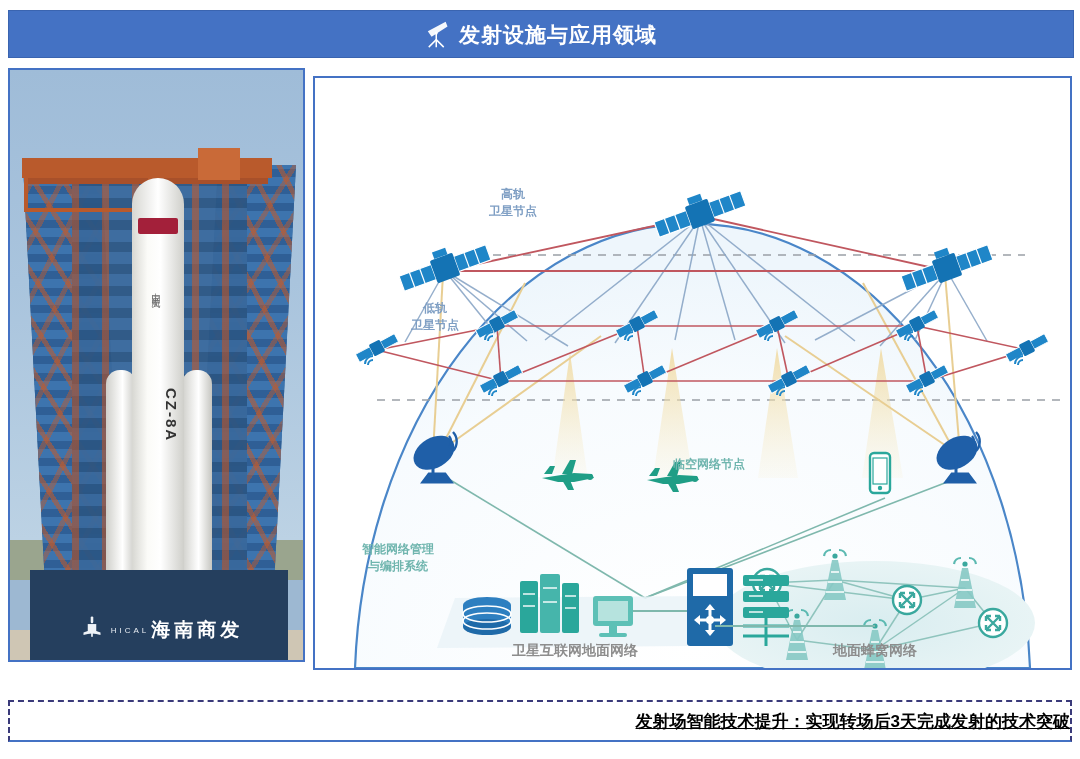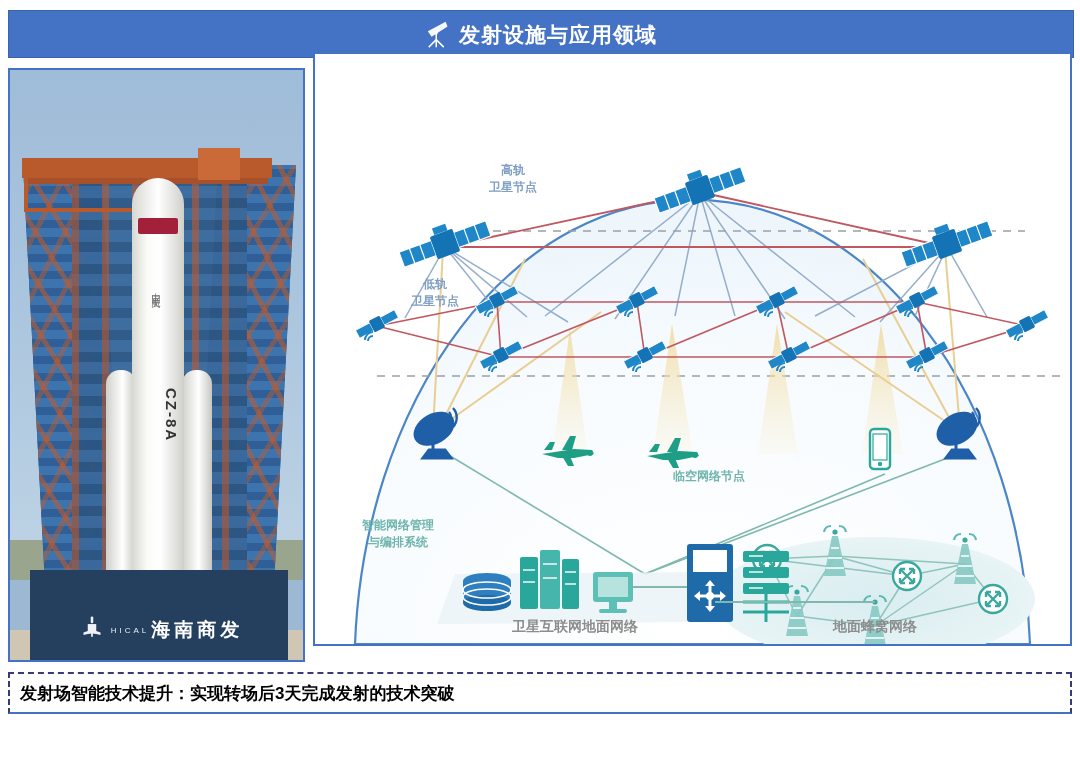--- a/index.html
+++ b/index.html
@@ -9,27 +9,27 @@
   
   .header{position:absolute;left:8px;top:10px;width:1064px;height:46px;
           background:#4472C4;border:1px solid #3a64b0;
           display:flex;align-items:center;justify-content:center;gap:4px;}
   .header .dish-icon{width:30px;height:30px;display:block;}
   .header-title{color:#ffffff;font-size:21px;font-weight:bold;letter-spacing:1px;line-height:1;}
 
   
   .photo-panel{position:absolute;left:8px;top:68px;width:297px;height:594px;
                border:2px solid #4472C4;box-sizing:border-box;overflow:hidden;background:#9db8d2;}
-  .diagram-panel{position:absolute;left:313px;top:52px;width:759px;height:594px;
+  .diagram-panel{position:absolute;left:313px;top:76px;width:759px;height:594px;
                  border:2px solid #4472C4;box-sizing:border-box;overflow:hidden;background:#ffffff;}
 
   
   .note{position:absolute;left:8px;width:1064px;box-sizing:border-box;
         border:2px dashed #3a3a7a;background:#ffffff;display:flex;align-items:center;}
-  .note1{top:672px;height:42px;padding-left:10px;justify-content:flex-start;border-bottom:2px solid #4472C4;}
+  .note1{top:700px;height:42px;padding-left:10px;justify-content:flex-end;border-bottom:2px solid #4472C4;text-decoration:underline;}
   .note2{top:710px;height:42px;padding-right:12px;justify-content:flex-end;border-top:none;}
   .note-text{font-size:17px;font-weight:bold;color:#000000;white-space:nowrap;}
 
   
   .photo{position:absolute;inset:0;}
   .sky{position:absolute;left:0;top:0;right:0;height:470px;
        background:linear-gradient(#9fbcd8 0%,#a9c4dd 45%,#bcd2e4 100%);}
   .ground-far{position:absolute;left:0;top:470px;right:0;height:40px;background:#9aa58e;}
   .ground-near{position:absolute;left:0;top:560px;right:0;bottom:0;background:#cfc6b4;}
   .tower-l,.tower-r{position:absolute;top:95px;width:78px;height:420px;
@@ -418,21 +418,21 @@
       <div class="dlabel lbl-blue" style="left:158px;top:108px;width:80px;">
         <div>高轨</div>
         <div>卫星节点</div>
       </div>
 
       <div class="dlabel lbl-blue" style="left:80px;top:222px;width:80px;">
         <div>低轨</div>
         <div>卫星节点</div>
       </div>
 
-      <div class="dlabel lbl-teal" style="left:334px;top:378px;width:120px;margin-top:36px;">临空网络节点</div>
+      <div class="dlabel lbl-teal" style="left:334px;top:378px;width:120px;">临空网络节点</div>
 
       <div class="dlabel lbl-teal" style="left:28px;top:463px;width:110px;">
         <div>智能网络管理</div>
         <div>与编排系统</div>
       </div>
 
       <div class="dlabel lbl-gray" style="left:160px;top:562px;width:200px;">卫星互联网地面网络</div>
 
       <div class="dlabel lbl-gray" style="left:480px;top:562px;width:160px;">地面蜂窝网络</div>
     </div>

